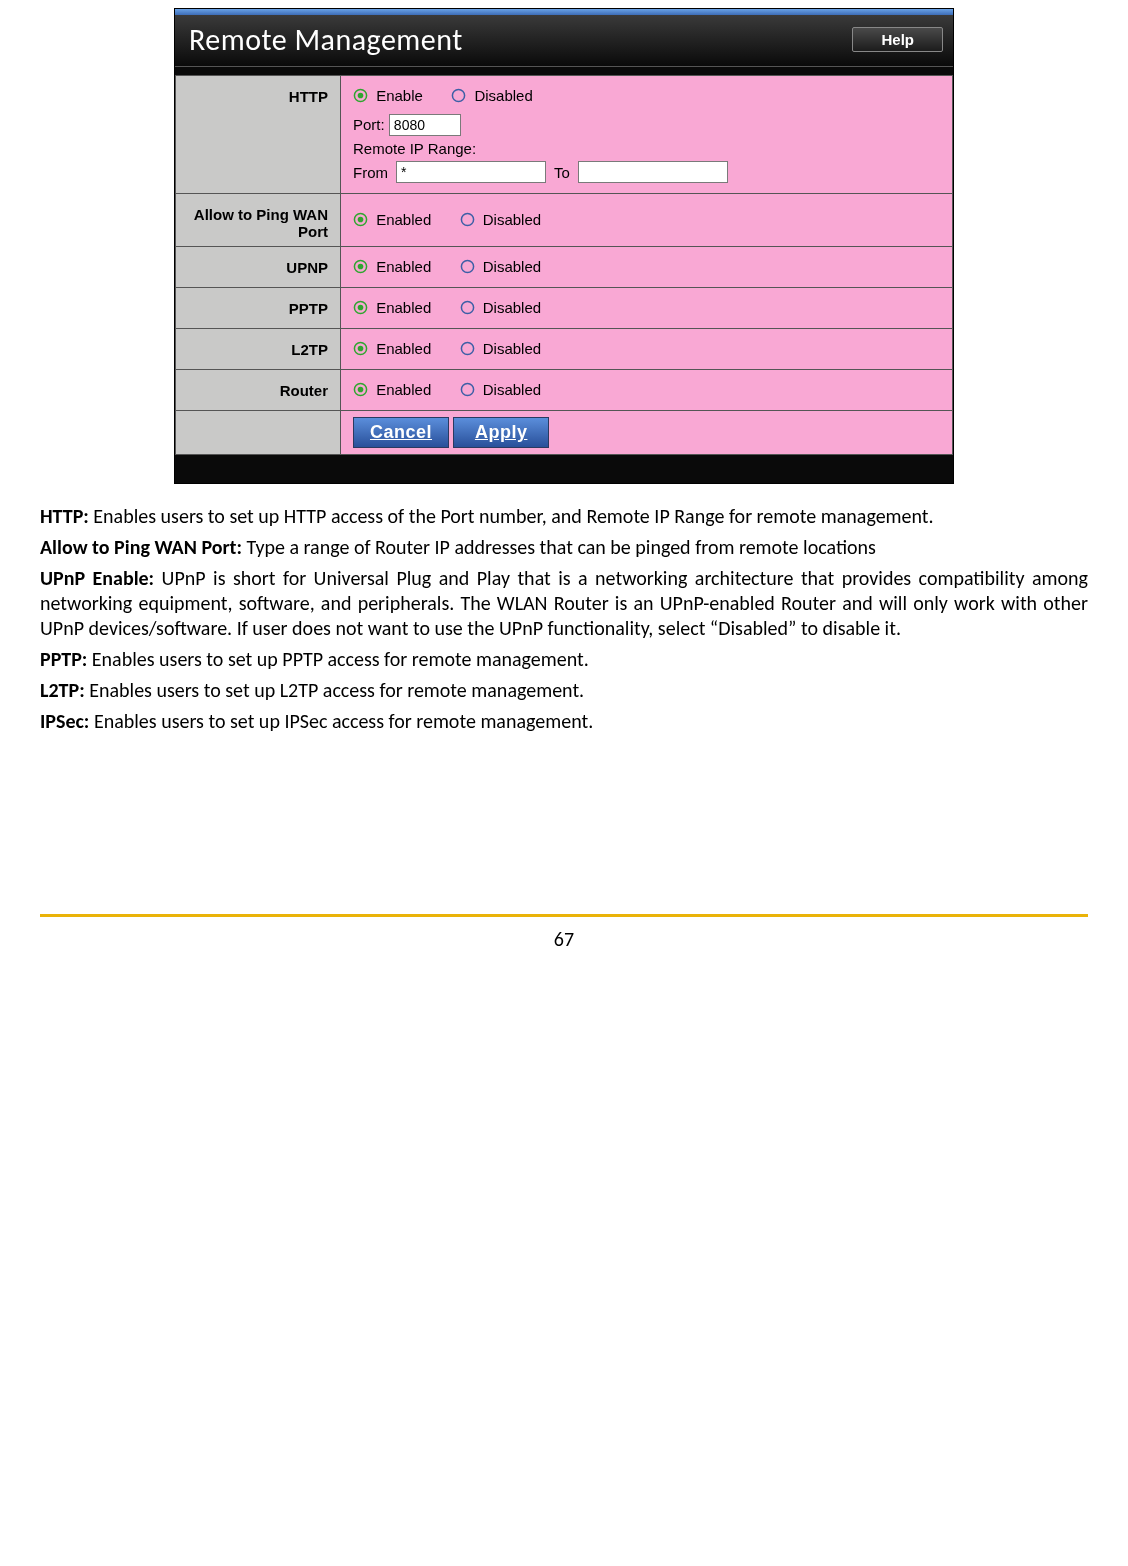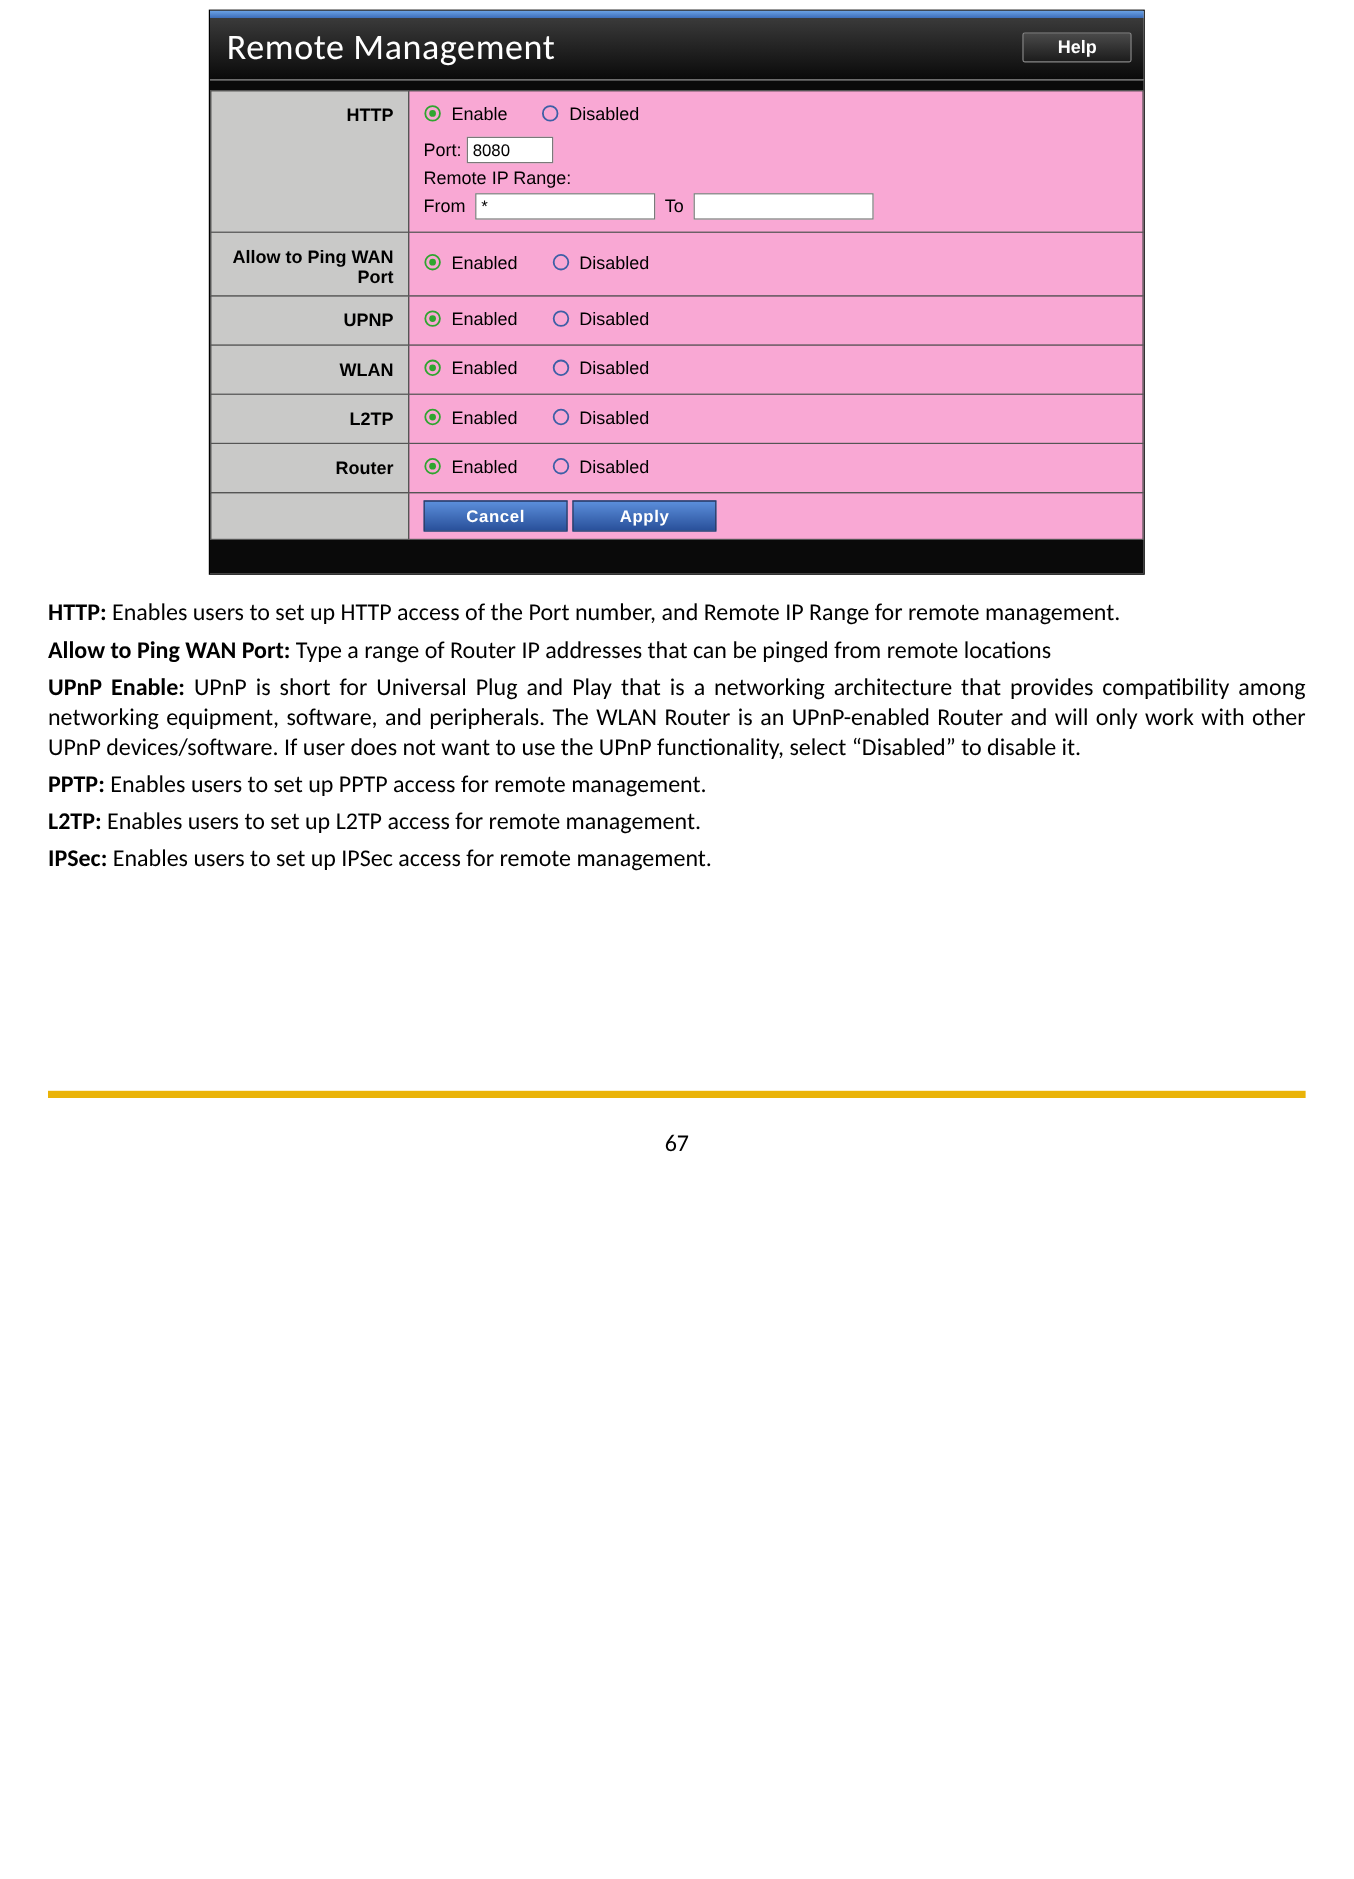--- a/index.html
+++ b/index.html
@@ -87,48 +87,49 @@
   .port-line, .range-line, .from-line { margin: 4px 0; }
   .from-line { display: flex; align-items: center; gap: 8px; }
   .btn-row {
     text-align: left;
     padding: 6px 0 6px 0;
   }
   .action-btn {
     background: linear-gradient(#5b8edb, #29509a);
     color: #fff;
     border: 1px solid #2a3a60;
-    font-size: 14px;
+    font-size: 18px;
     font-weight: bold;
     padding: 4px 0;
-    width: 120px;
+    width: 96px;
     cursor: pointer;
     letter-spacing: 0.5px;
+    text-decoration: underline;
   }
   .panel-gap {
     height: 8px;
     background: #0a0a0a;
   }
   .panel-bottom {
     height: 28px;
     background: #0a0a0a;
   }
   .doc-text {
     font-size: 20px;
     line-height: 1.25;
     text-align: justify;
     margin: 0 0 6px 0;
     color: #000;
   }
   .doc-text .label { font-weight: bold; }
   .footer {
     margin-top: 180px;
-    border-top: 6px solid #eab308;
+    border-top: 3px solid #eab308;
     text-align: center;
-    padding-top: 26px;
+    padding-top: 10px;
     font-size: 20px;
   }
 </style>
 </head>
 <body>
 
 <div class="panel-wrap">
   <div class="panel-topline"></div>
   <div class="panel-titlebar">
     <span class="panel-title">Remote Management</span>
@@ -205,21 +206,21 @@
           <span>
             <svg class="radio-svg" viewBox="0 0 16 16">
                   <circle cx="8" cy="8" r="6.5" fill="none" stroke="#3d5fa6" stroke-width="1.6"></circle>
                 </svg>
           </span><span>Disabled</span>
         </div>
       </td>
     </tr>
 
     <tr>
-      <td class="label-cell">WLAN</td>
+      <td class="label-cell">PPTP</td>
       <td class="value-cell">
         <div class="radio-row">
           <span>
             <svg class="radio-svg" viewBox="0 0 16 16">
                   <circle cx="8" cy="8" r="6.5" fill="none" stroke="#2fa52f" stroke-width="1.6"></circle>
                   <circle cx="8" cy="8" r="3" fill="#2fa52f"></circle>
                 </svg>
           </span><span>Enabled</span>
           <span class="opt-gap"></span>
           <span>

